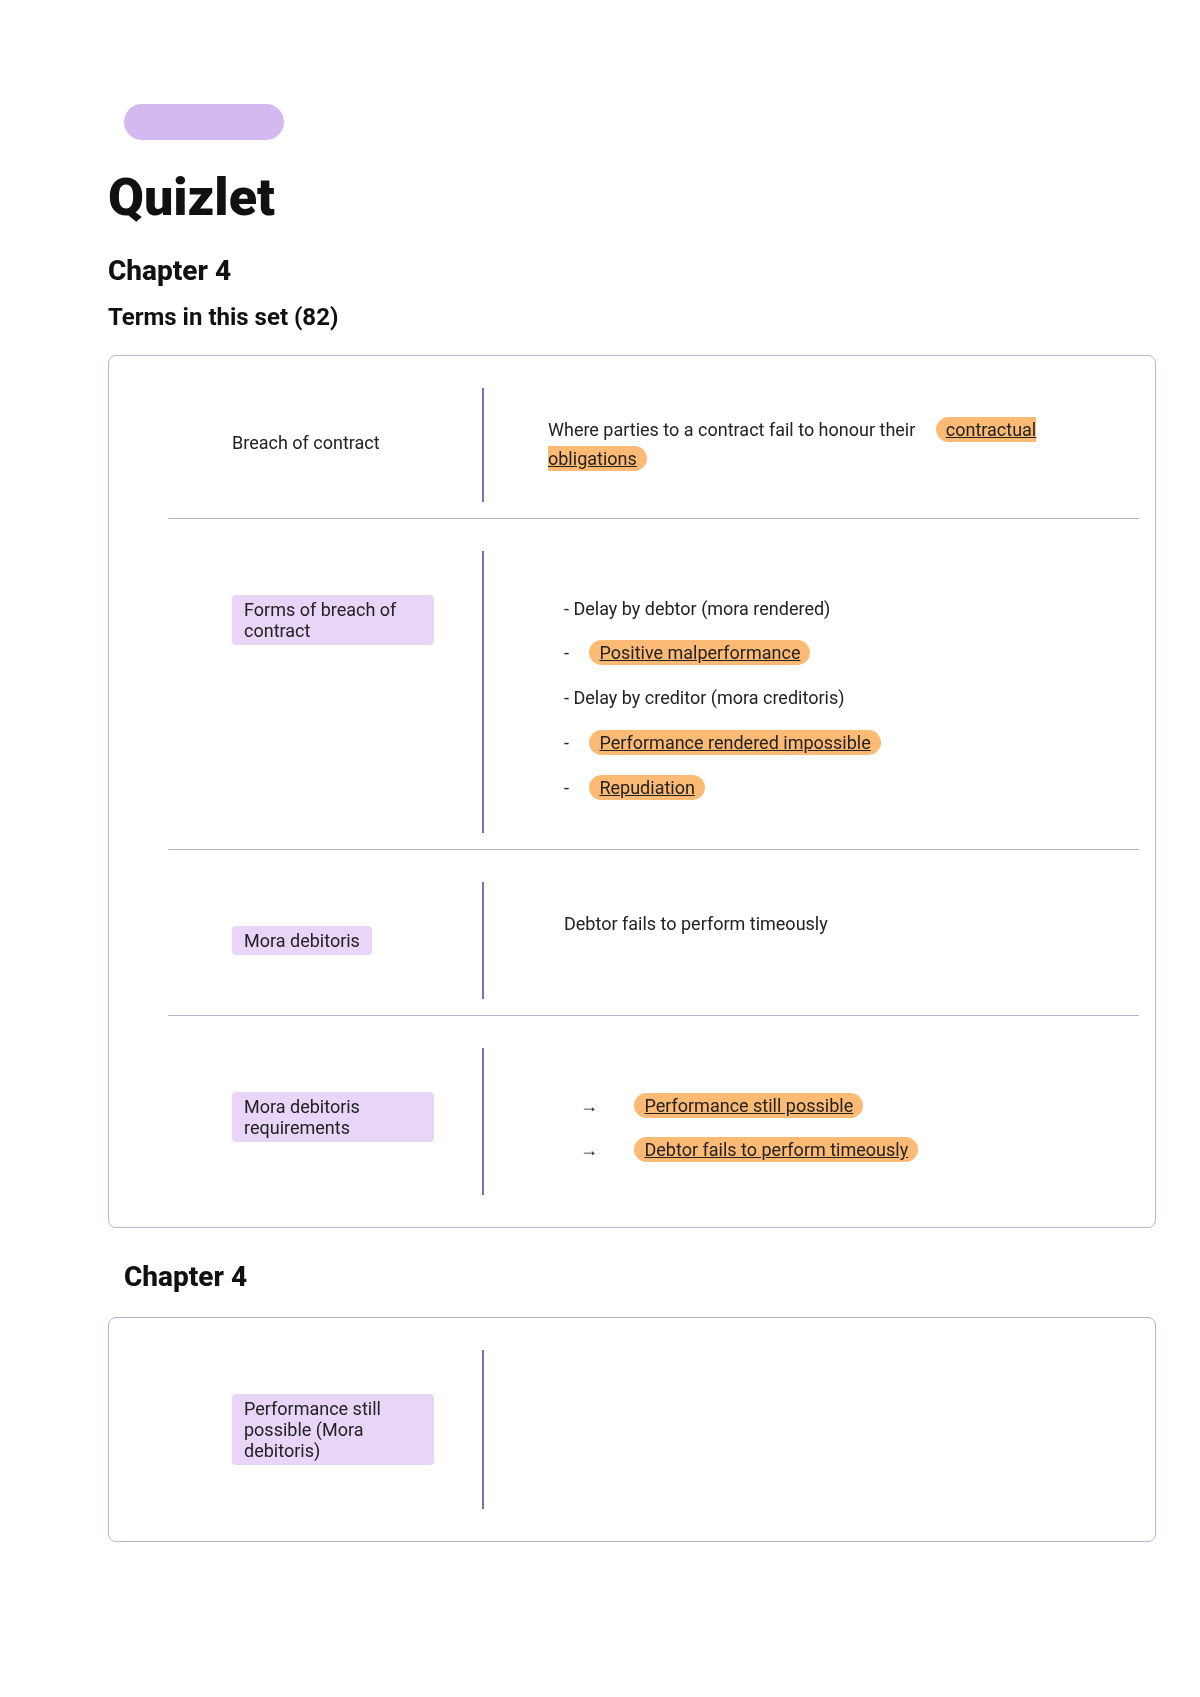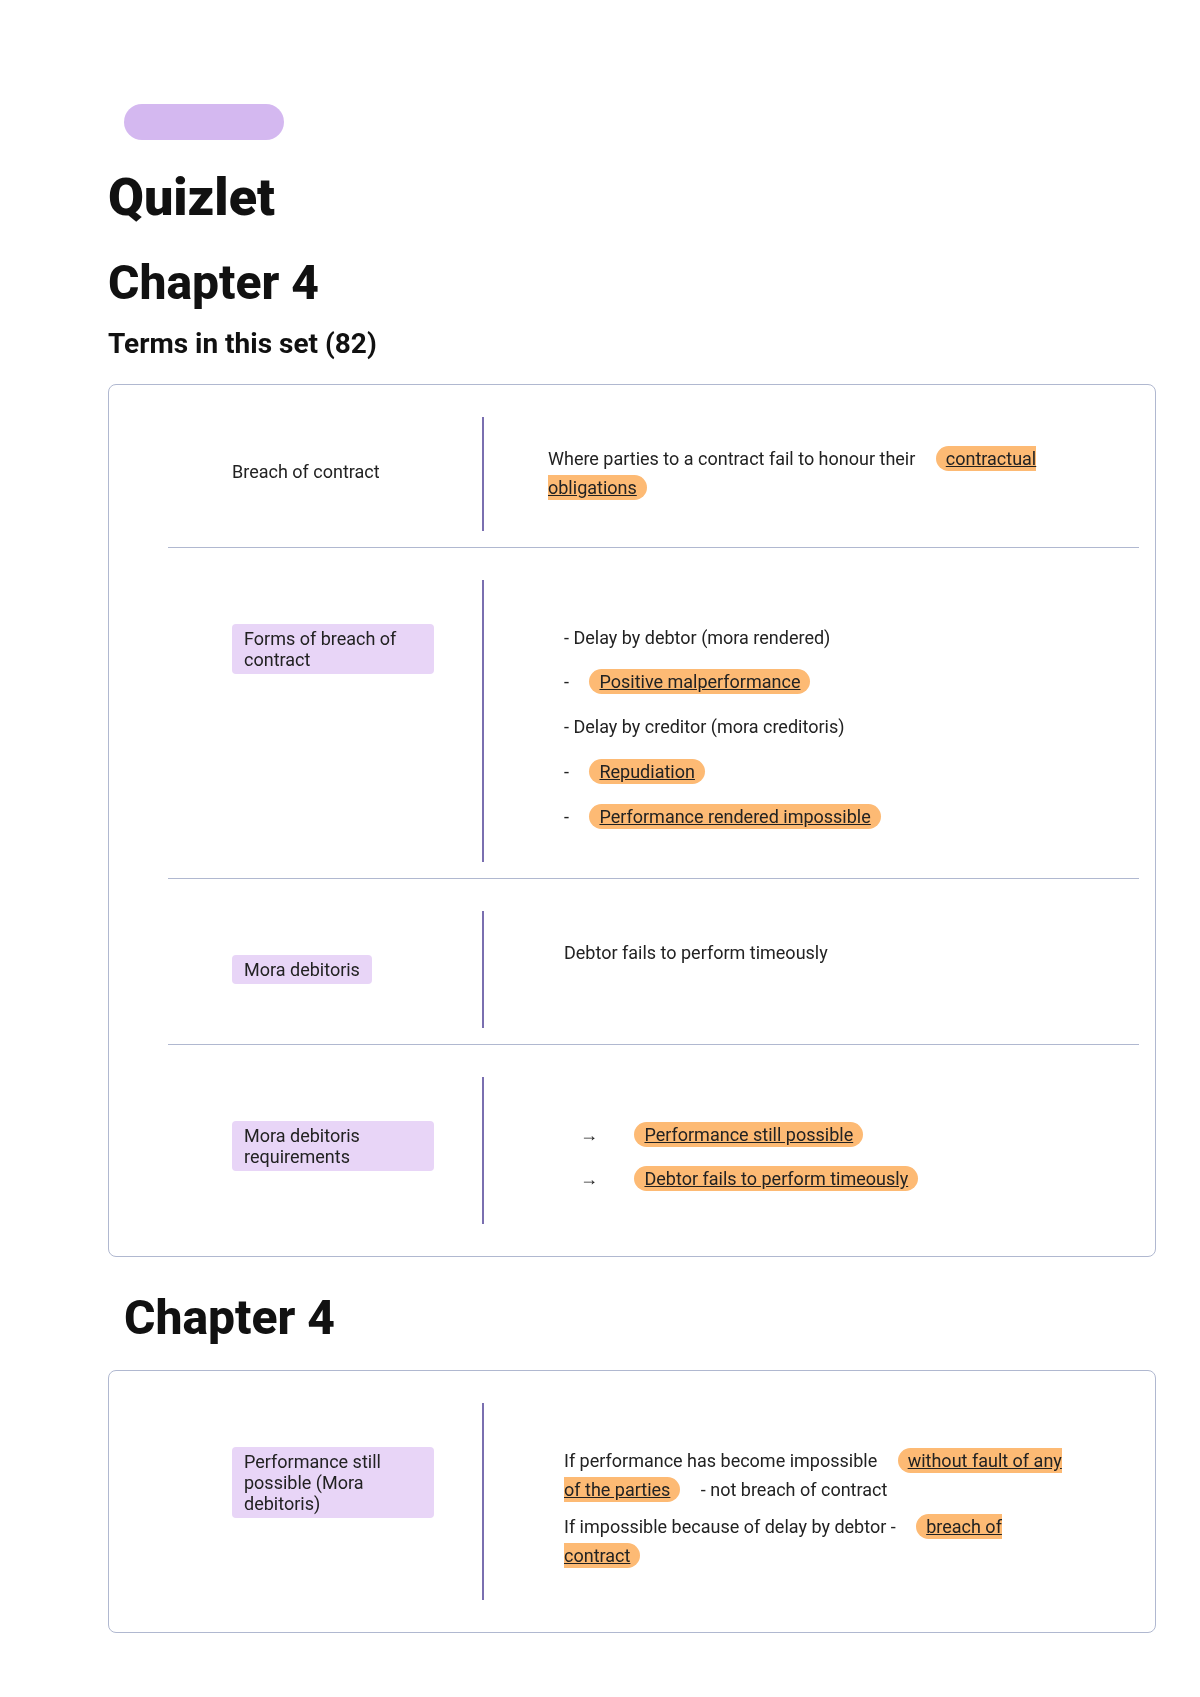--- a/index.html
+++ b/index.html
@@ -34,28 +34,28 @@
 
     .logo-text {
       font-size: 52px;
       font-weight: 900;
       color: #111111;
       line-height: 1;
       margin-bottom: 30px;
     }
 
     .chapter-title {
-      font-size: 48px;
+      font-size: 28px;
       font-weight: 800;
       color: #111111;
       margin-bottom: 8px;
     }
 
     .terms-label {
-      font-size: 28px;
+      font-size: 24px;
       font-weight: 700;
       color: #111111;
       margin-bottom: 24px;
     }
 
     .card-table {
       border: 1.5px solid #b0b8d0;
       border-radius: 8px;
       overflow: hidden;
       margin-bottom: 32px;
@@ -143,22 +143,22 @@
   </div>
 
   <div class="card-row">
     <div class="card-term">
       <span class="term-highlight">Forms of breach of contract</span>
     </div>
     <div class="card-definition">
       <span class="def-line">- Delay by debtor (mora rendered)</span>
       <span class="def-line">- <span class="highlight">Positive malperformance</span></span>
       <span class="def-line">- Delay by creditor (mora creditoris)</span>
+      <span class="def-line">- <span class="highlight">Performance rendered impossible</span></span>
       <span class="def-line">- <span class="highlight">Repudiation</span></span>
-      <span class="def-line">- <span class="highlight">Performance rendered impossible</span></span>
     </div>
   </div>
 
   <div class="card-row">
     <div class="card-term">
       <span class="term-highlight">Mora debitoris</span>
     </div>
     <div class="card-definition">
       <span>Debtor fails to perform timeously</span>
     </div>
@@ -179,19 +179,15 @@
 <div class="chapter-section">
   <div class="chapter-title">Chapter 4</div>
 </div>
 
 <div class="card-table">
 
   <div class="card-row">
     <div class="card-term">
       <span class="term-highlight">Performance still possible (Mora debitoris)</span>
     </div>
-    <div class="card-definition">
-      <span class="def-line">If performance has become impossible <span class="highlight">without fault of any of the parties</span> - not breach of contract</span>
-      <span class="def-line" style="margin-top:8px; display:block;">If impossible because of delay by debtor - <span class="highlight">breach of contract</span></span>
-    </div>
   </div>
 
 </div>
 
 </body></html>

